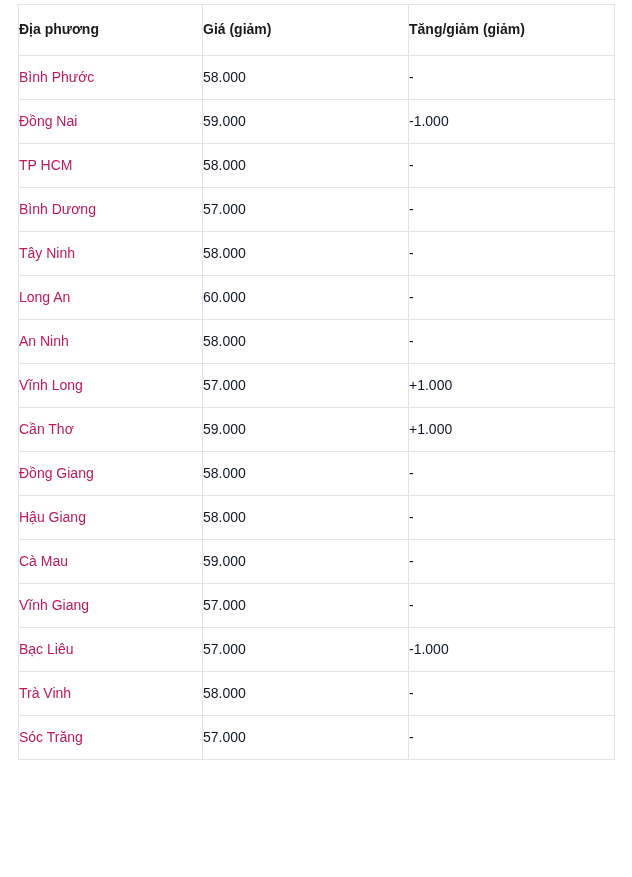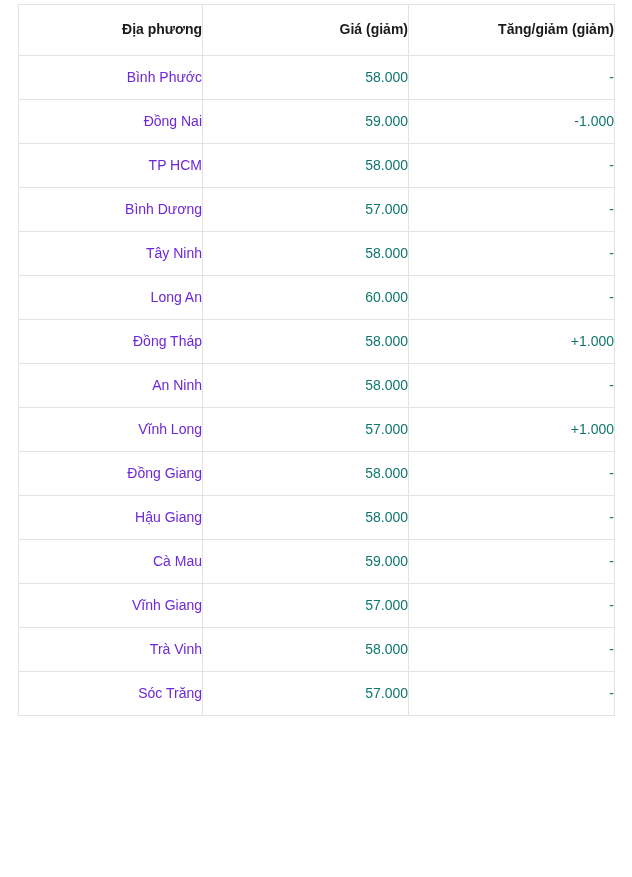--- a/index.html
+++ b/index.html
@@ -25,38 +25,38 @@
     table-layout: fixed;
     font-size: 14px;
   }
   table.price-table col.c1 { width: 184px; }
   table.price-table col.c2 { width: 206px; }
   table.price-table col.c3 { width: 206px; }
 
   table.price-table th,
   table.price-table td {
     border: 1px solid #e3e3e3;
-    text-align: right;
+    text-align: left;
     vertical-align: middle;
     padding: 0;
     height: 43px;
     line-height: 1.25;
   }
   table.price-table thead th {
     font-weight: bold;
     font-size: 14px;
     color: #1a1a1a;
     height: 50px;
   }
   table.price-table tbody td {
     font-weight: normal;
-    color: #0f766e;
+    color: #0f172a;
   }
   table.price-table tbody tr td:first-child {
-    color: #6d28d9;
+    color: #be185d;
   }
   .dash {
     color: #4a4a4a;
   }
 </style>
 </head>
 <body>
 
 <div class="price-table-wrap">
   <table class="price-table">
@@ -97,32 +97,32 @@
           <td>Tây Ninh</td>
           <td>58.000</td>
           <td class="dash">-</td>
         </tr>
         <tr>
           <td>Long An</td>
           <td>60.000</td>
           <td class="dash">-</td>
         </tr>
         <tr>
-          <td>Đồng Tháp</td>
-          <td>58.000</td>
-          <td>+1.000</td>
-        </tr>
-        <tr>
           <td>An Ninh</td>
           <td>58.000</td>
           <td class="dash">-</td>
         </tr>
         <tr>
           <td>Vĩnh Long</td>
           <td>57.000</td>
+          <td>+1.000</td>
+        </tr>
+        <tr>
+          <td>Cần Thơ</td>
+          <td>59.000</td>
           <td>+1.000</td>
         </tr>
         <tr>
           <td>Đồng Giang</td>
           <td>58.000</td>
           <td class="dash">-</td>
         </tr>
         <tr>
           <td>Hậu Giang</td>
           <td>58.000</td>
@@ -132,20 +132,25 @@
           <td>Cà Mau</td>
           <td>59.000</td>
           <td class="dash">-</td>
         </tr>
         <tr>
           <td>Vĩnh Giang</td>
           <td>57.000</td>
           <td class="dash">-</td>
         </tr>
         <tr>
+          <td>Bạc Liêu</td>
+          <td>57.000</td>
+          <td>-1.000</td>
+        </tr>
+        <tr>
           <td>Trà Vinh</td>
           <td>58.000</td>
           <td class="dash">-</td>
         </tr>
         <tr>
           <td>Sóc Trăng</td>
           <td>57.000</td>
           <td class="dash">-</td>
         </tr>
       </tbody>

